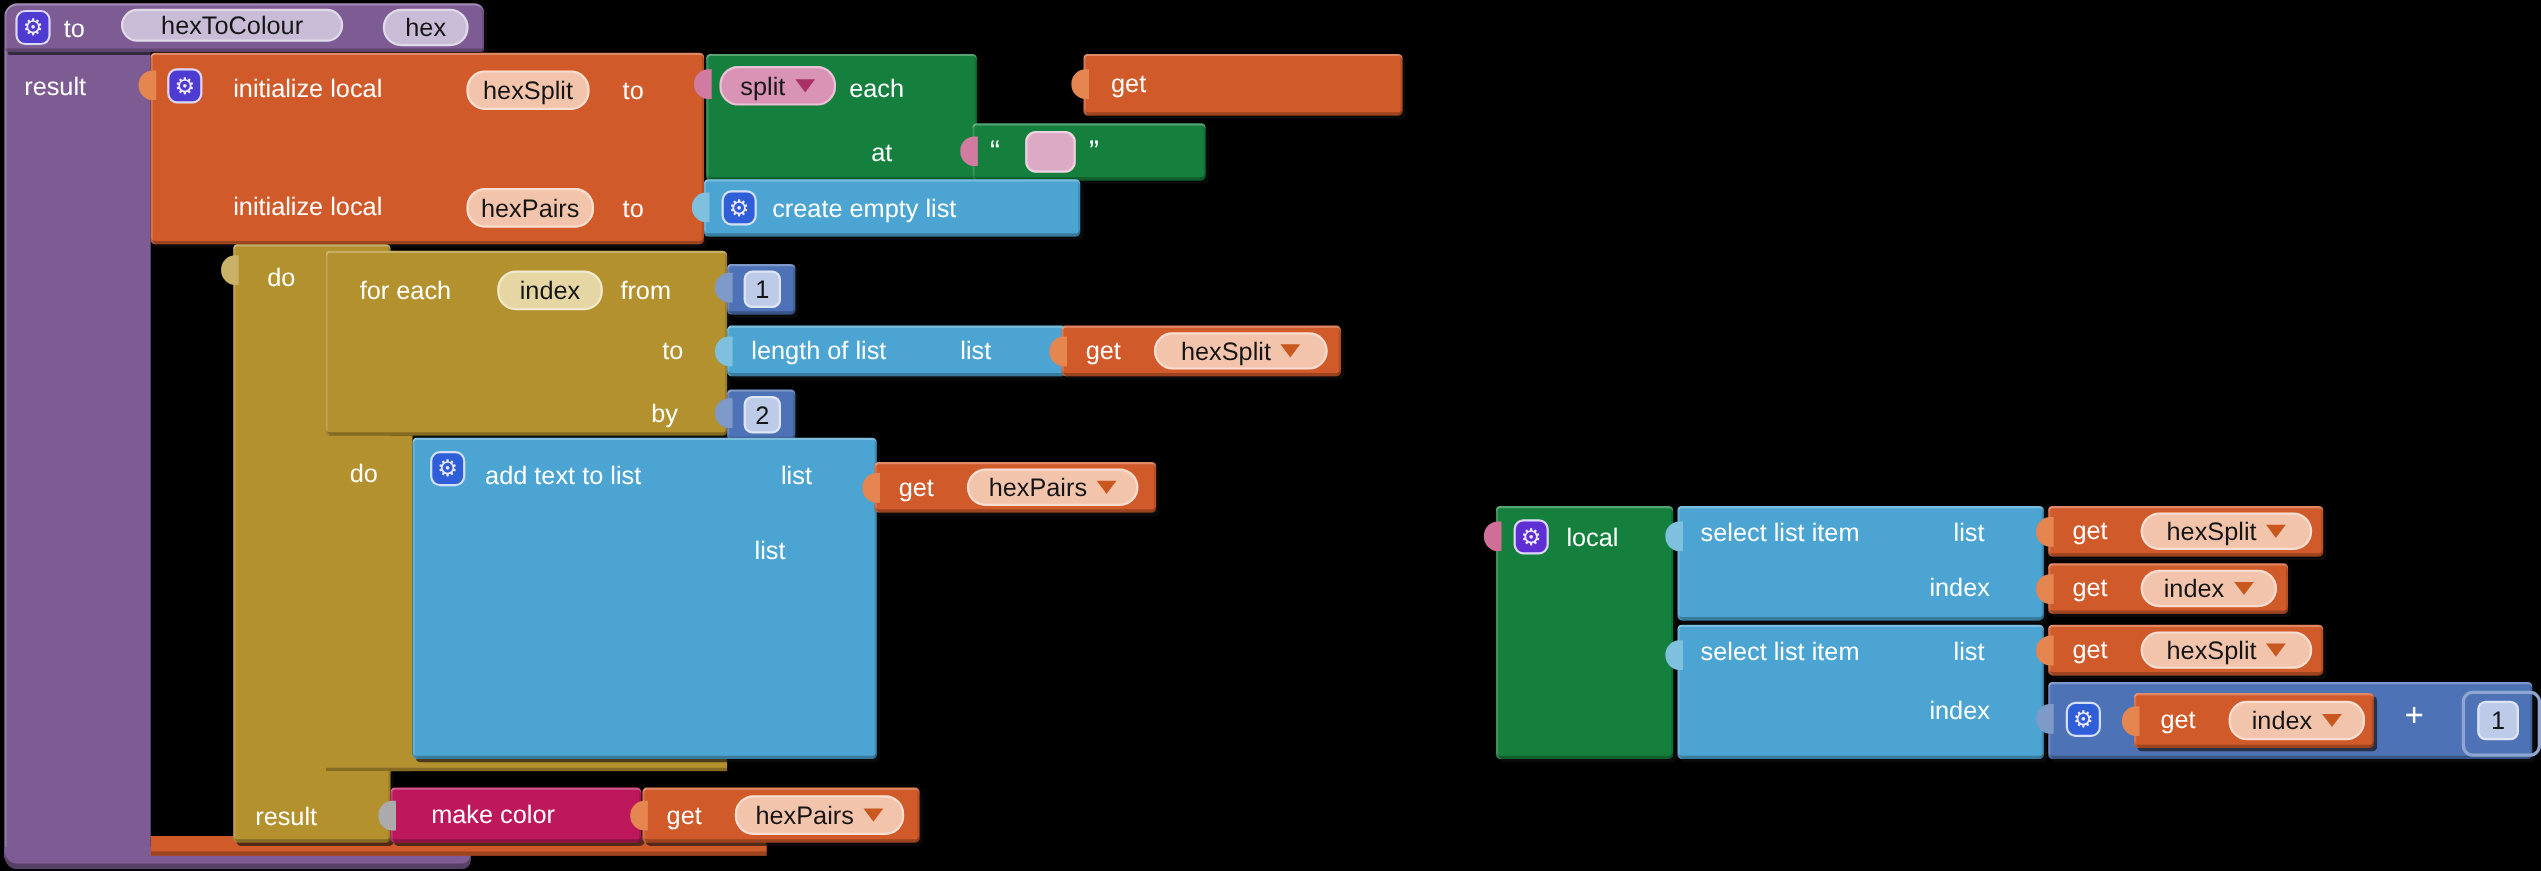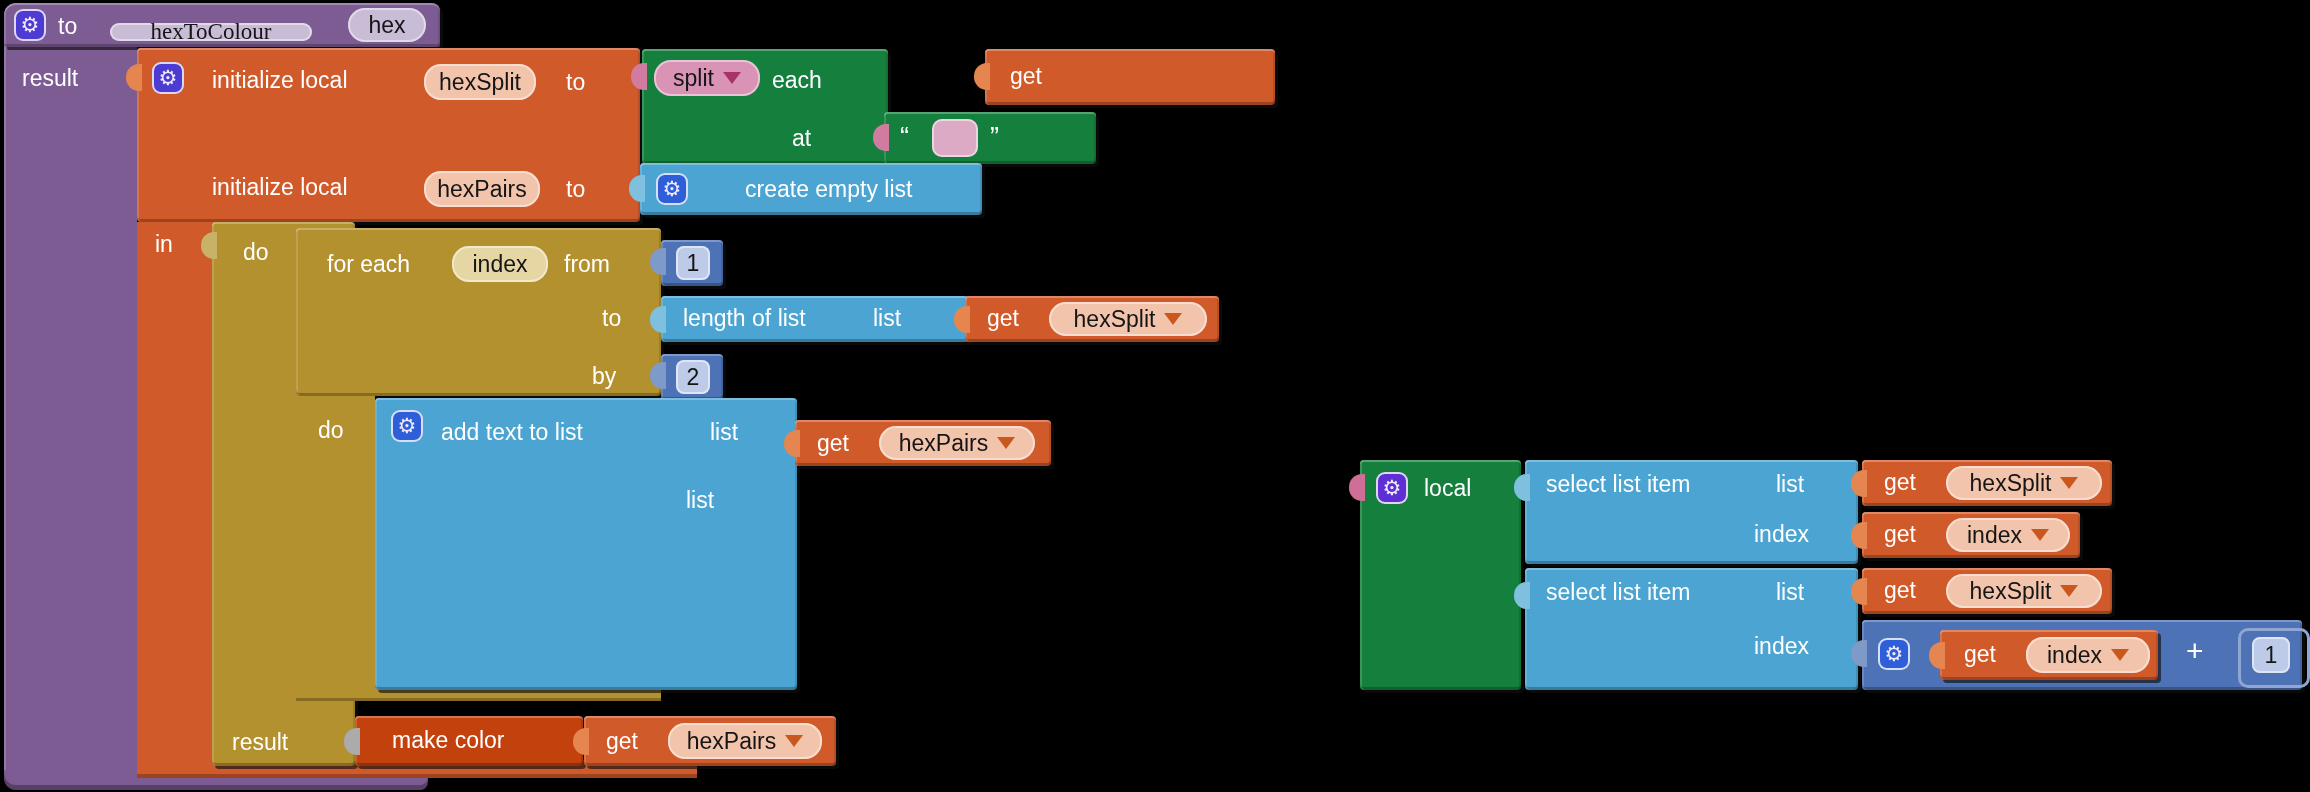--- a/index.html
+++ b/index.html
@@ -5,21 +5,21 @@
   html,body{margin:0;padding:0;background:#000;}
   .canvas{position:relative;width:2310px;height:792px;background:#000;overflow:hidden;
           font-family:"Liberation Sans",sans-serif;}
   .blk{position:absolute;border-radius:4px;
        box-shadow:inset 0 2px 0 rgba(255,255,255,.28),inset 2px 0 0 rgba(255,255,255,.16),
                   inset 0 -3px 0 rgba(0,0,0,.25),inset -2px 0 0 rgba(0,0,0,.12),
                   3px 3px 0 rgba(15,15,15,.65);}
   .flat{position:absolute;}
   .c-proc{background:#7d5c93}.c-var{background:#d15a2b}.c-txt{background:#15803d}
   .c-list{background:#4ba4d1}.c-ctrl{background:#b3912f}.c-math{background:#4d72b5}
-  .c-col{background:#c2410c}
+  .c-col{background:#be185d}
   .lbl{position:absolute;color:#fff;font-size:23px;line-height:1.1;white-space:nowrap;}
   .chip{position:absolute;display:flex;align-items:center;justify-content:center;gap:9px;
         border-radius:17px;color:#151515;font-size:23px;white-space:nowrap;
         box-shadow:inset 0 0 0 2px rgba(255,255,255,.45);}
   .salmon{background:#f3c4ac}.lav{background:#c9bcd6}.tan{background:#e5d6a4}.pink{background:#d893b5}
   .fld{position:absolute;display:flex;align-items:center;justify-content:center;
        color:#151515;font-size:23px;border-radius:8px;
        box-shadow:inset 0 0 0 2px rgba(255,255,255,.5);}
   .f-num{background:#bdcbe9}.f-mode{background:#c5d2ec;border-radius:10px}.f-str{background:#dcaac4;border-radius:10px}
   .gear{position:absolute;width:32px;height:32px;border-radius:9px;display:flex;align-items:center;
@@ -38,37 +38,34 @@
 
 <div class="canvas">
 
   <div class="flat c-proc" style="left:4px;top:44px;width:133px;height:736px;box-shadow:inset 2px 0 0 rgba(255,255,255,.18);">
     <span class="lbl" style="left:18px;top:22px;">result</span>
   </div>
   <div class="flat c-proc" style="left:4px;top:770px;width:424px;height:20px;border-radius:0 0 8px 12px;box-shadow:inset 0 -5px 0 rgba(0,0,0,.3);"></div>
   <div class="blk c-proc" style="left:4px;top:3px;width:436px;height:44px;border-radius:12px 8px 2px 2px;">
     <span class="gear g-ind" style="left:10px;top:6px;">⚙</span>
     <span class="lbl" style="left:54px;top:11px;">to</span>
-    <span class="chip lav" style="left:106px;top:20px;width:202px;height:18px;font-family:Liberation Serif, serif;">hexToColour</span>
+    <span class="chip lav" style="left:106px;top:5px;width:202px;height:30px;">hexToColour</span>
     <span class="chip lav" style="left:344px;top:5px;width:78px;height:34px;">hex</span>
   </div>
 
   <div class="blk c-var" style="left:137px;top:48px;width:503px;height:174px;">
     <span class="nub" style="top:16px;background:#e5854f;"></span>
     <span class="gear g-ind" style="left:15px;top:14px;">⚙</span>
     <span class="lbl" style="left:75px;top:20px;">initialize local</span>
     <span class="chip salmon" style="left:287px;top:16px;width:112px;height:36px;">hexSplit</span>
     <span class="lbl" style="left:429px;top:22px;">to</span>
     <span class="lbl" style="left:75px;top:127px;">initialize local</span>
     <span class="chip salmon" style="left:287px;top:123px;width:116px;height:36px;">hexPairs</span>
     <span class="lbl" style="left:429px;top:129px;">to</span>
   </div>
-  <div class="flat c-var" style="left:137px;top:222px;width:78px;height:538px;">
-    <span class="lbl" style="left:18px;top:10px;">in</span>
-  </div>
   <div class="flat c-var" style="left:137px;top:760px;width:560px;height:18px;box-shadow:inset 0 -4px 0 rgba(0,0,0,.25);"></div>
 
   <div class="blk c-txt" style="left:642px;top:49px;width:246px;height:115px;">
     <span class="nub" style="top:14px;background:#d27ba1;"></span>
     <span class="chip pink" style="left:12px;top:11px;width:106px;height:36px;">
       <span>split</span>
       <span class="tri tri-mag"></span>
     </span>
     <span class="lbl" style="left:130px;top:19px;">each</span>
     <span class="lbl" style="left:150px;top:77px;">at</span>
@@ -82,21 +79,21 @@
   <div class="blk c-txt" style="left:884px;top:112px;width:212px;height:52px;">
     <span class="nub" style="top:12px;background:#d27ba1;"></span>
     <span class="q" style="left:16px;top:12px;">“</span>
     <span class="fld f-str" style="left:48px;top:7px;width:46px;height:38px;"></span>
     <span class="q" style="left:106px;top:12px;">”</span>
   </div>
 
   <div class="blk c-list" style="left:640px;top:163px;width:342px;height:52px;">
     <span class="nub" style="top:12px;background:#7fc0de;"></span>
     <span class="gear g-blue" style="left:16px;top:10px;">⚙</span>
-    <span class="lbl" style="left:62px;top:14px;margin-left:43px;">create empty list</span>
+    <span class="lbl" style="left:62px;top:14px;">create empty list</span>
   </div>
 
   <div class="blk c-ctrl" style="left:212px;top:222px;width:143px;height:544px;">
     <span class="nub" style="top:10px;background:#c9b268;"></span>
     <span class="lbl" style="left:31px;top:18px;">do</span>
     <span class="lbl" style="left:20px;top:508px;">result</span>
   </div>
 
   <div class="blk c-ctrl" style="left:296px;top:228px;width:365px;height:168px;">
     <span class="lbl" style="left:31px;top:24px;">for each</span>

